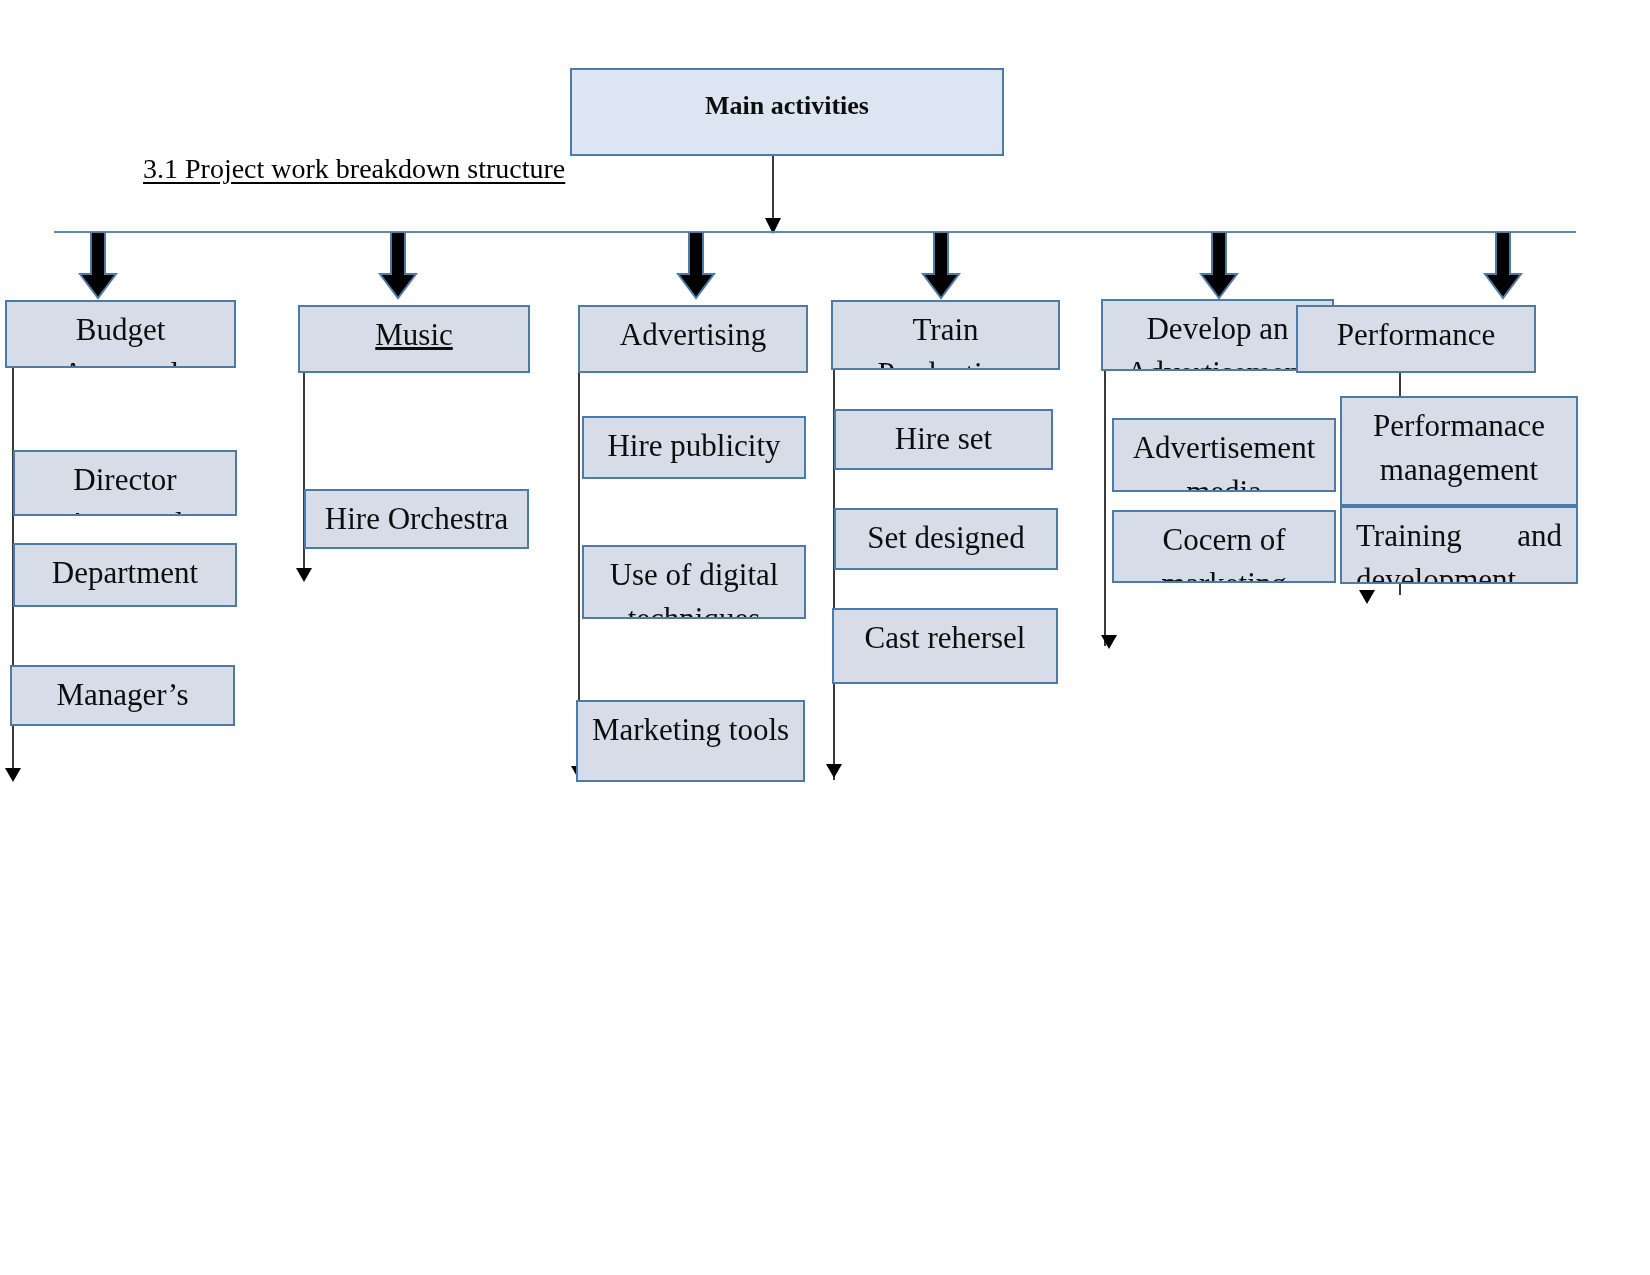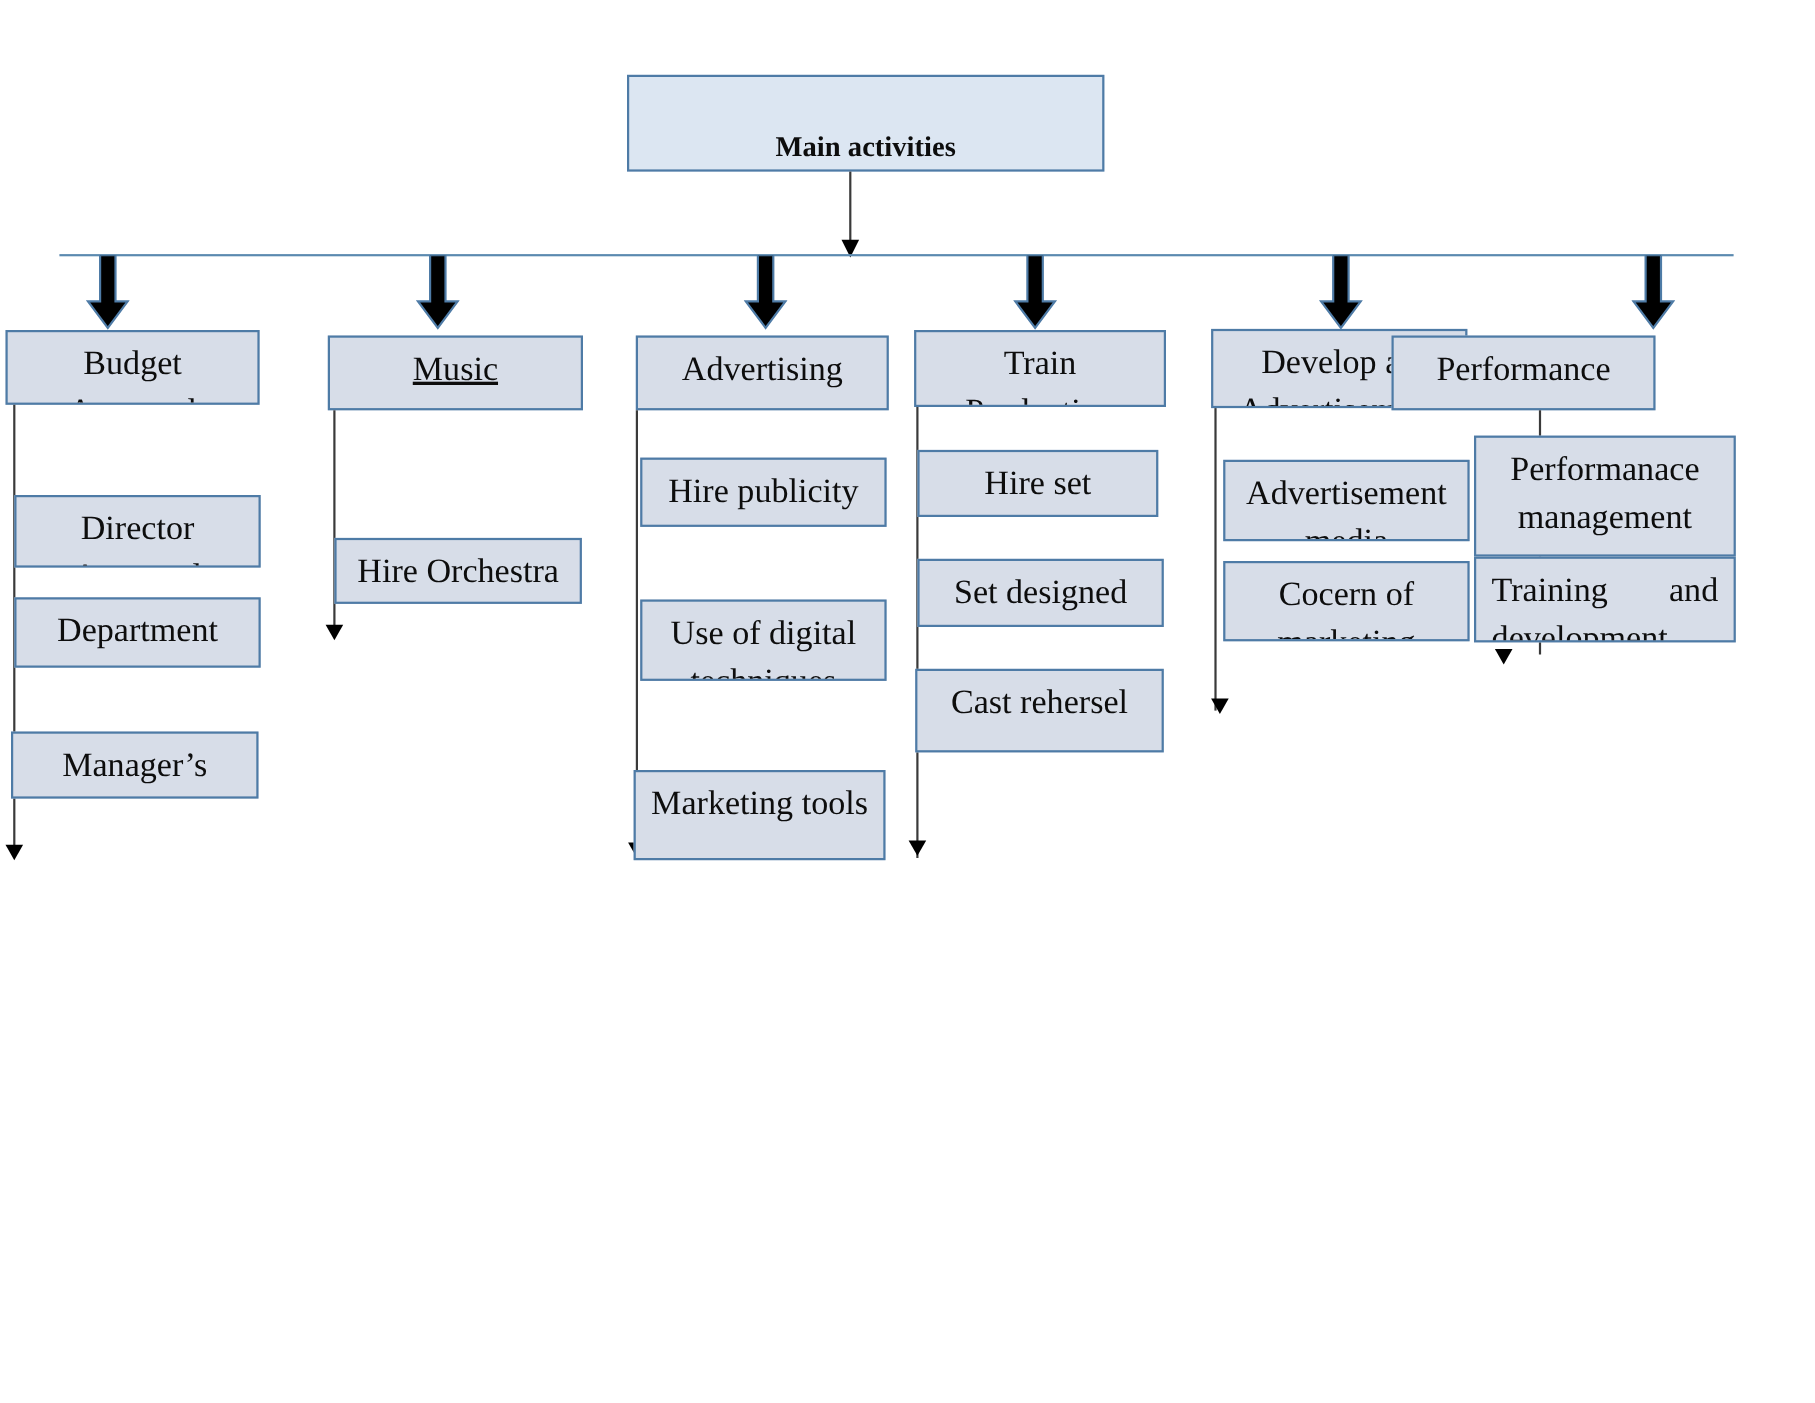--- a/index.html
+++ b/index.html
@@ -58,21 +58,21 @@
     box-sizing: border-box;
   }
 
   
   .node.root {
     background: #dce6f2;
     border: 2px solid #4e7ba6;
     font-weight: bold;
     font-size: 26px;
   }
-  .node.root .txt { padding-top: 14px; margin-top: 28px; }
+  .node.root .txt { padding-top: 14px; }
 
   
   .node.justify .txt {
     text-align: justify;
     text-align-last: justify;
     padding-left: 14px;
     padding-right: 14px;
   }
 
   
@@ -118,20 +118,21 @@
 
   <div class="node root" style="left: 570px; top: 68px; width: 434px; height: 88px; border-color: rgb(78, 123, 166); background: rgb(220, 230, 242);">
     <span class="txt">Main activities</span>
   </div>
 
   <div class="root-connector" style="left: 772px; top: 156px; height: 66px; background: rgb(58, 58, 58);"></div>
   <div class="tip" style="left: 765px; top: 218px; border-top-width: 16px; border-left-width: 8px; border-right-width: 8px; border-top-color: rgb(0, 0, 0);"></div>
 
   <div class="hline" style="left: 54px; top: 231px; width: 1522px; background: rgb(91, 138, 176);"></div>
 
+  <div class="section-heading">3.1 Project work breakdown structure</div>
 
   <div class="block-arrow" style="left:78px; top:232px;">
     <svg width="40" height="68" viewBox="0 0 40 68">
       <polygon points="13,0 27,0 27,42 38,42 20,66 2,42 13,42" fill="#000000" stroke="#4e7ba6" stroke-width="2"></polygon>
     </svg>
   </div>
   <div class="block-arrow" style="left:378px; top:232px;">
     <svg width="40" height="68" viewBox="0 0 40 68">
       <polygon points="13,0 27,0 27,42 38,42 20,66 2,42 13,42" fill="#000000" stroke="#4e7ba6" stroke-width="2"></polygon>
     </svg>
@@ -221,21 +222,21 @@
   <div class="vline thin" style="left: 1104px; top: 371px; height: 275px; background: rgb(58, 58, 58);"></div>
   <div class="tip" style="left: 1101px; top: 635px; border-top-color: rgb(0, 0, 0);"></div>
 
   <div class="node" style="left: 1112px; top: 418px; width: 224px; height: 74px; border-color: rgb(78, 123, 166); background: rgb(215, 221, 232);">
     <span class="txt">Advertisement media</span>
   </div>
   <div class="node" style="left: 1112px; top: 510px; width: 224px; height: 73px; border-color: rgb(78, 123, 166); background: rgb(215, 221, 232);">
     <span class="txt">Cocern of marketing manager</span>
   </div>
 
-  <div class="node" style="left: 1265px; top: 305px; width: 240px; height: 68px; border-color: rgb(78, 123, 166); background: rgb(215, 221, 232);">
+  <div class="node" style="left: 1296px; top: 305px; width: 240px; height: 68px; border-color: rgb(78, 123, 166); background: rgb(215, 221, 232);">
     <span class="txt">Performance</span>
   </div>
   <div class="vline thin" style="left: 1399px; top: 373px; height: 222px; background: rgb(58, 58, 58);"></div>
   <div class="tip" style="left: 1359px; top: 590px; border-top-color: rgb(0, 0, 0);"></div>
 
   <div class="node justify" style="left: 1340px; top: 506px; width: 238px; height: 78px; border-color: rgb(78, 123, 166); background: rgb(215, 221, 232);">
     <span class="txt">Training and development</span>
   </div>
   <div class="node" style="left: 1340px; top: 396px; width: 238px; height: 110px; border-color: rgb(78, 123, 166); background: rgb(215, 221, 232);">
     <span class="txt">Performanace management</span>

